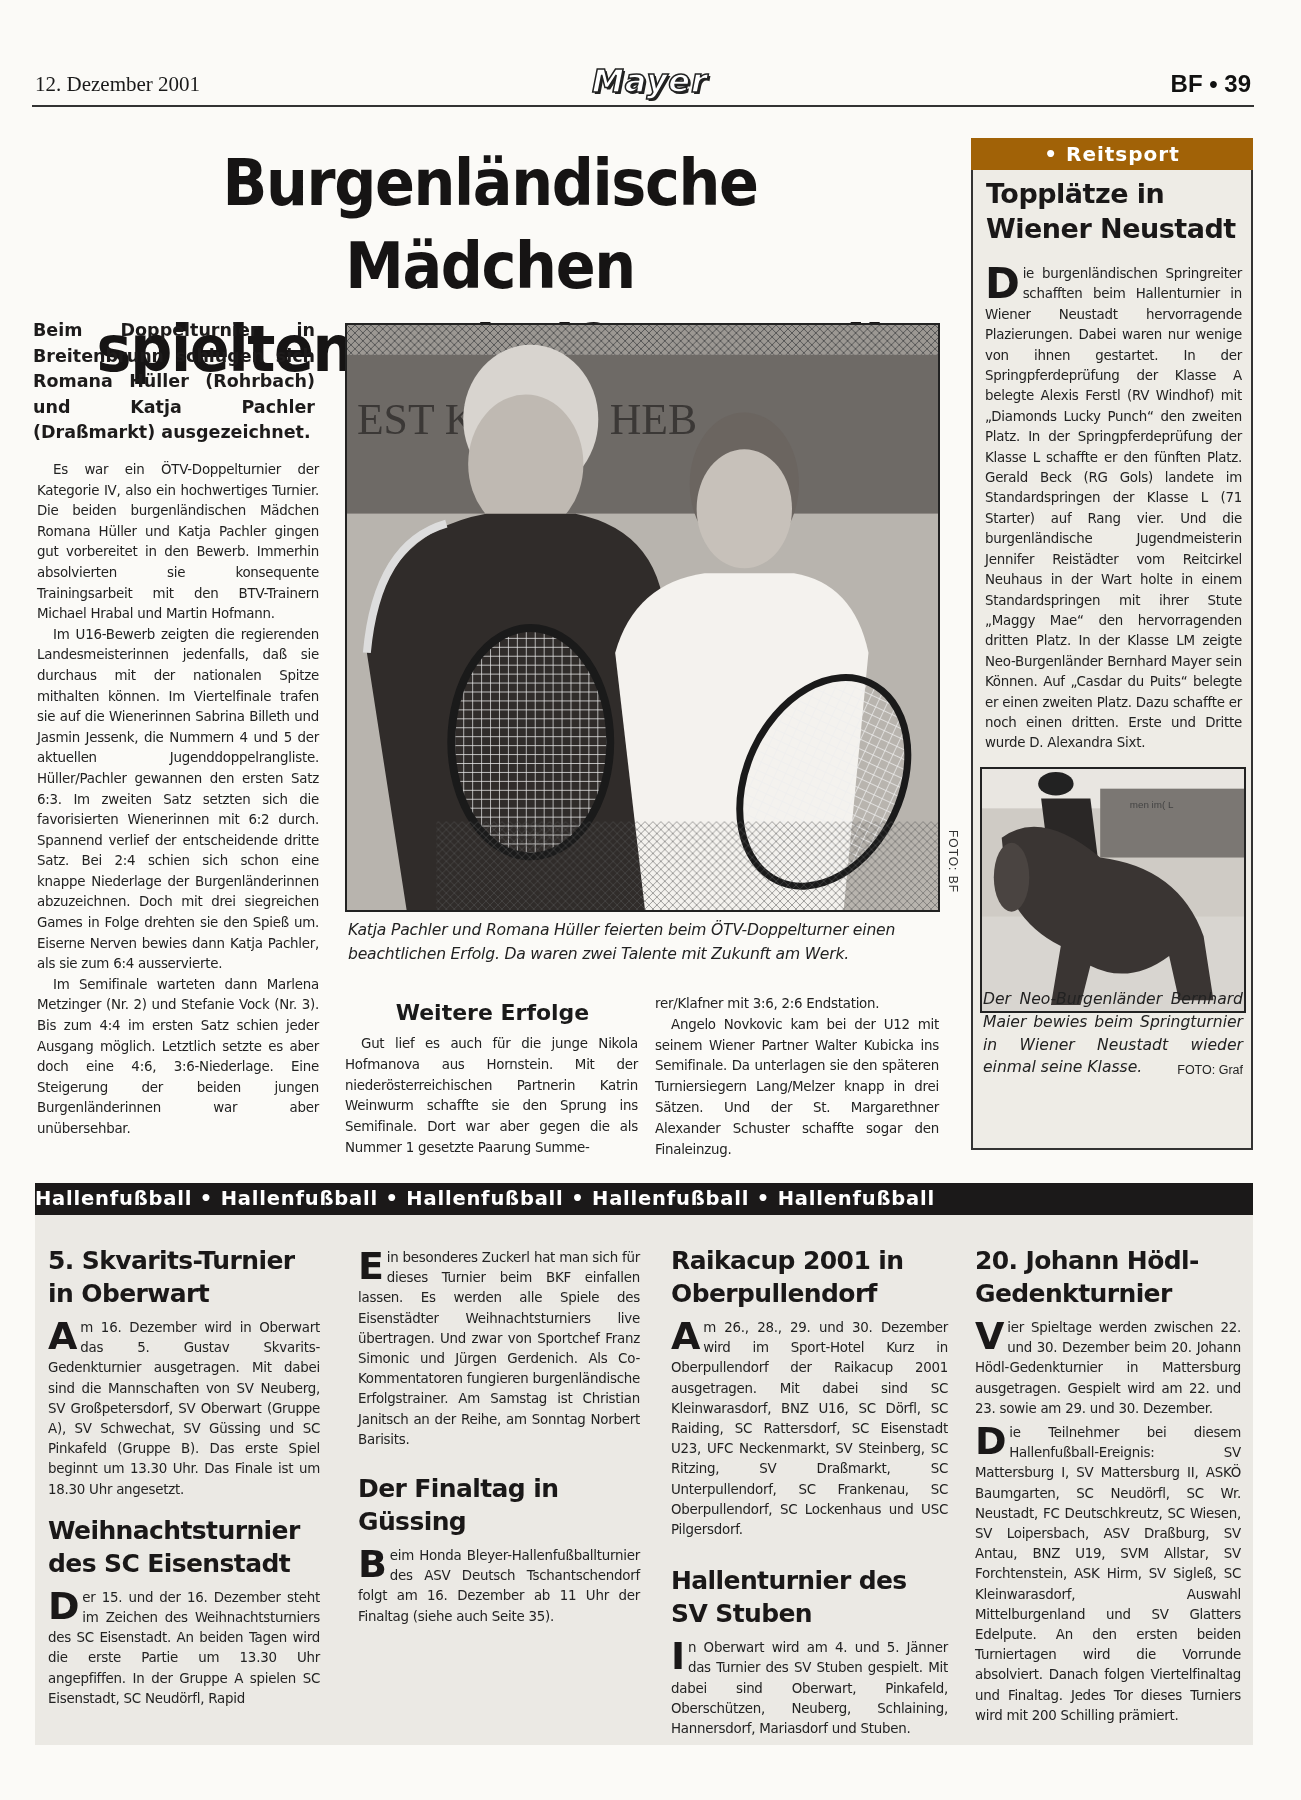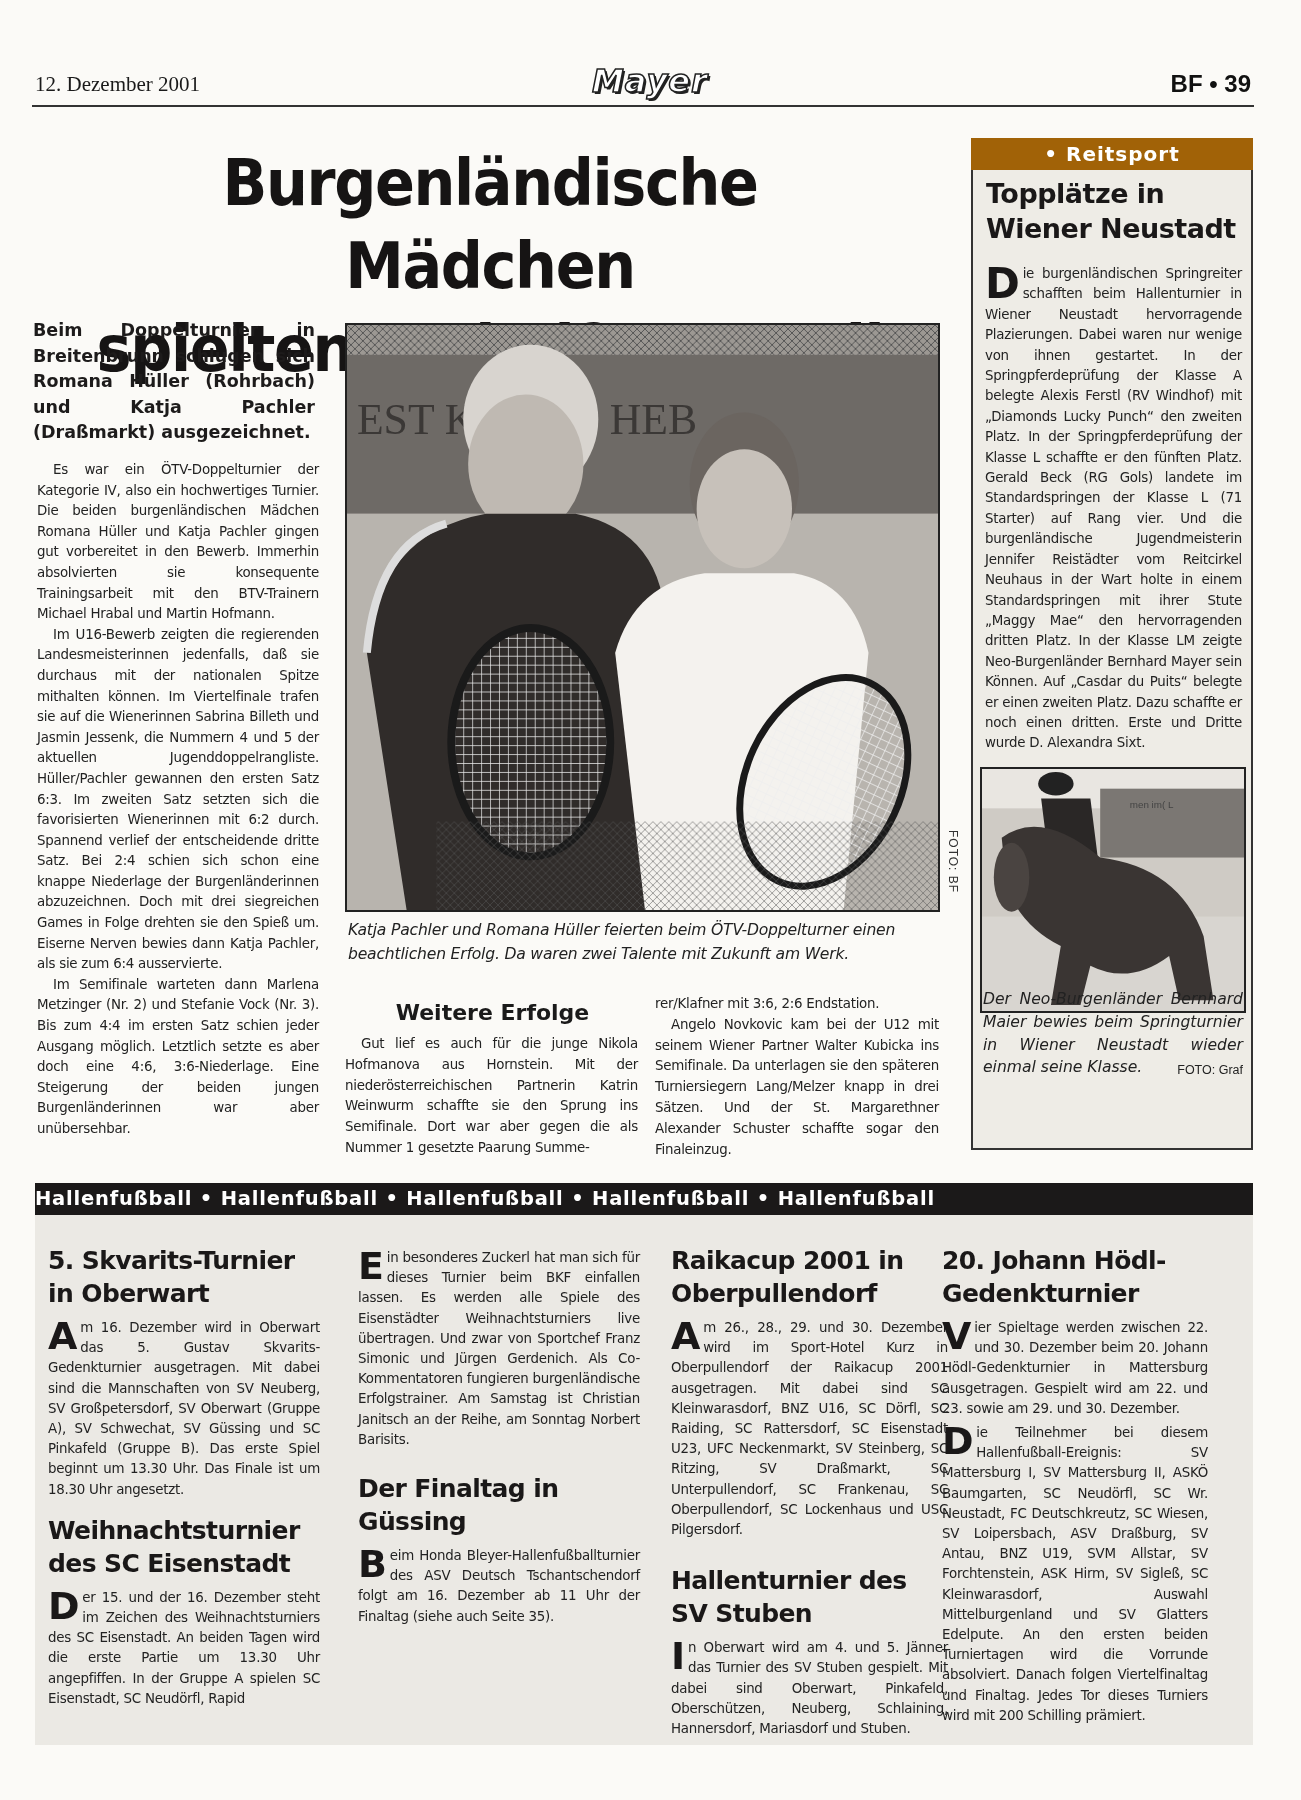--- a/index.html
+++ b/index.html
@@ -40,21 +40,21 @@
   .banner { left: 35px; top: 1183px; width: 1218px; height: 32px; background: #1b1919; color: #fff; text-align: left; font-family: "DejaVu Sans", sans-serif; font-weight: bold;
     font-size: 19.5px; line-height: 32px; letter-spacing: 0.8px; white-space: nowrap; }
   .bottom-box { left: 35px; top: 1215px; width: 1218px; height: 530px; background: #ebe9e4; }
   .col { position: absolute; top: 1228px; font-size: 13.4px; line-height: 20.2px; text-align: justify; color: #222; letter-spacing: -0.25px; margin-top: 16px; }
   .col h2 { font-family: "DejaVu Sans", sans-serif; font-weight: bold; font-size: 25px; line-height: 33px; color: #1a1818; text-align: left; margin-bottom: 8px; letter-spacing: -0.6px; }
   .col p { margin: 0; }
   .col .gap { margin-top: 14px; }
   .c1 { left: 48px; width: 272px; }
   .c2 { left: 358px; width: 282px; }
   .c3 { left: 671px; width: 277px; }
-  .c4 { left: 942px; width: 266px; }
+  .c4 { left: 975px; width: 266px; }
   .dc2 { float: left; font-weight: bold; font-size: 38px; line-height: 33px; margin: 2px 3px 0 0; color: #1a1818; }
 </style>
 </head>
 <body>
 
 <div class="abs hdr-date">12. Dezember 2001</div>
 <div class="abs hdr-sport">Mayer</div>
 <div class="abs hdr-page">BF • 39</div>
 <div class="abs hdr-rule"></div>
 

